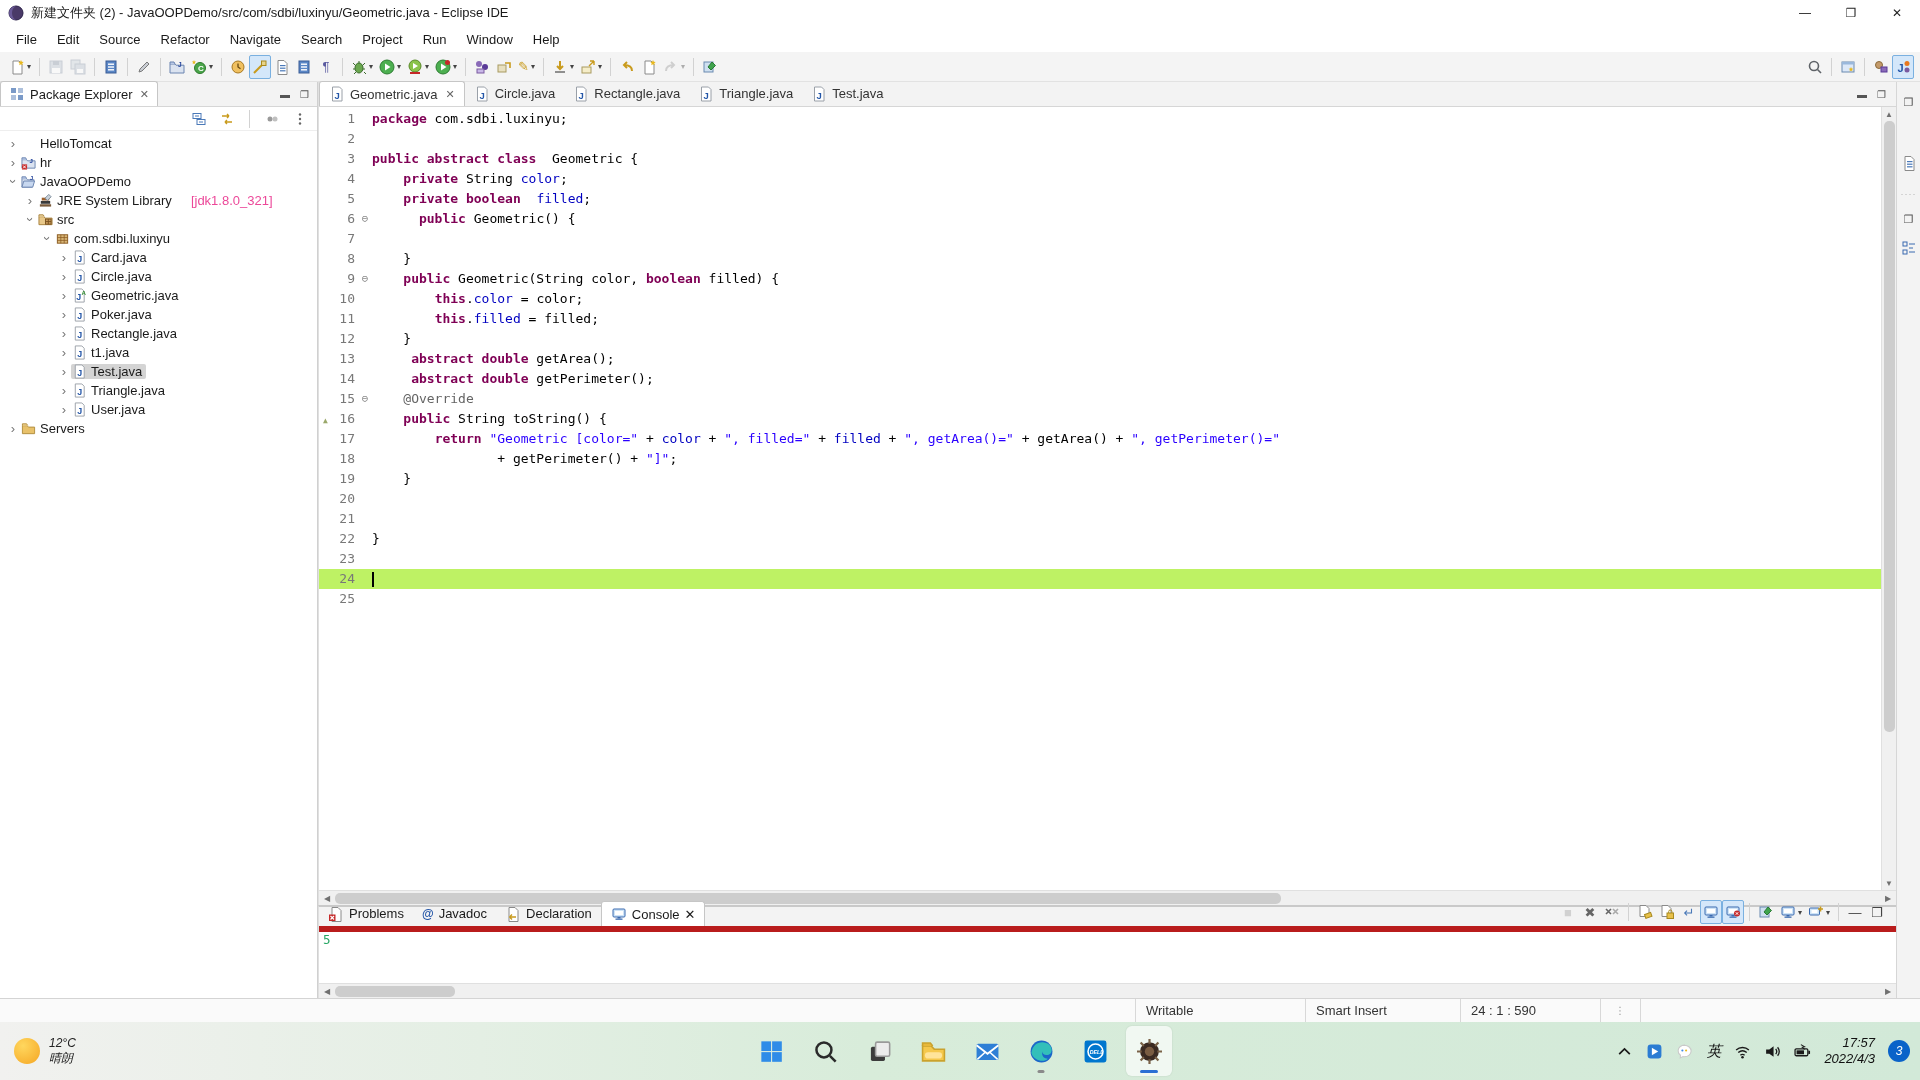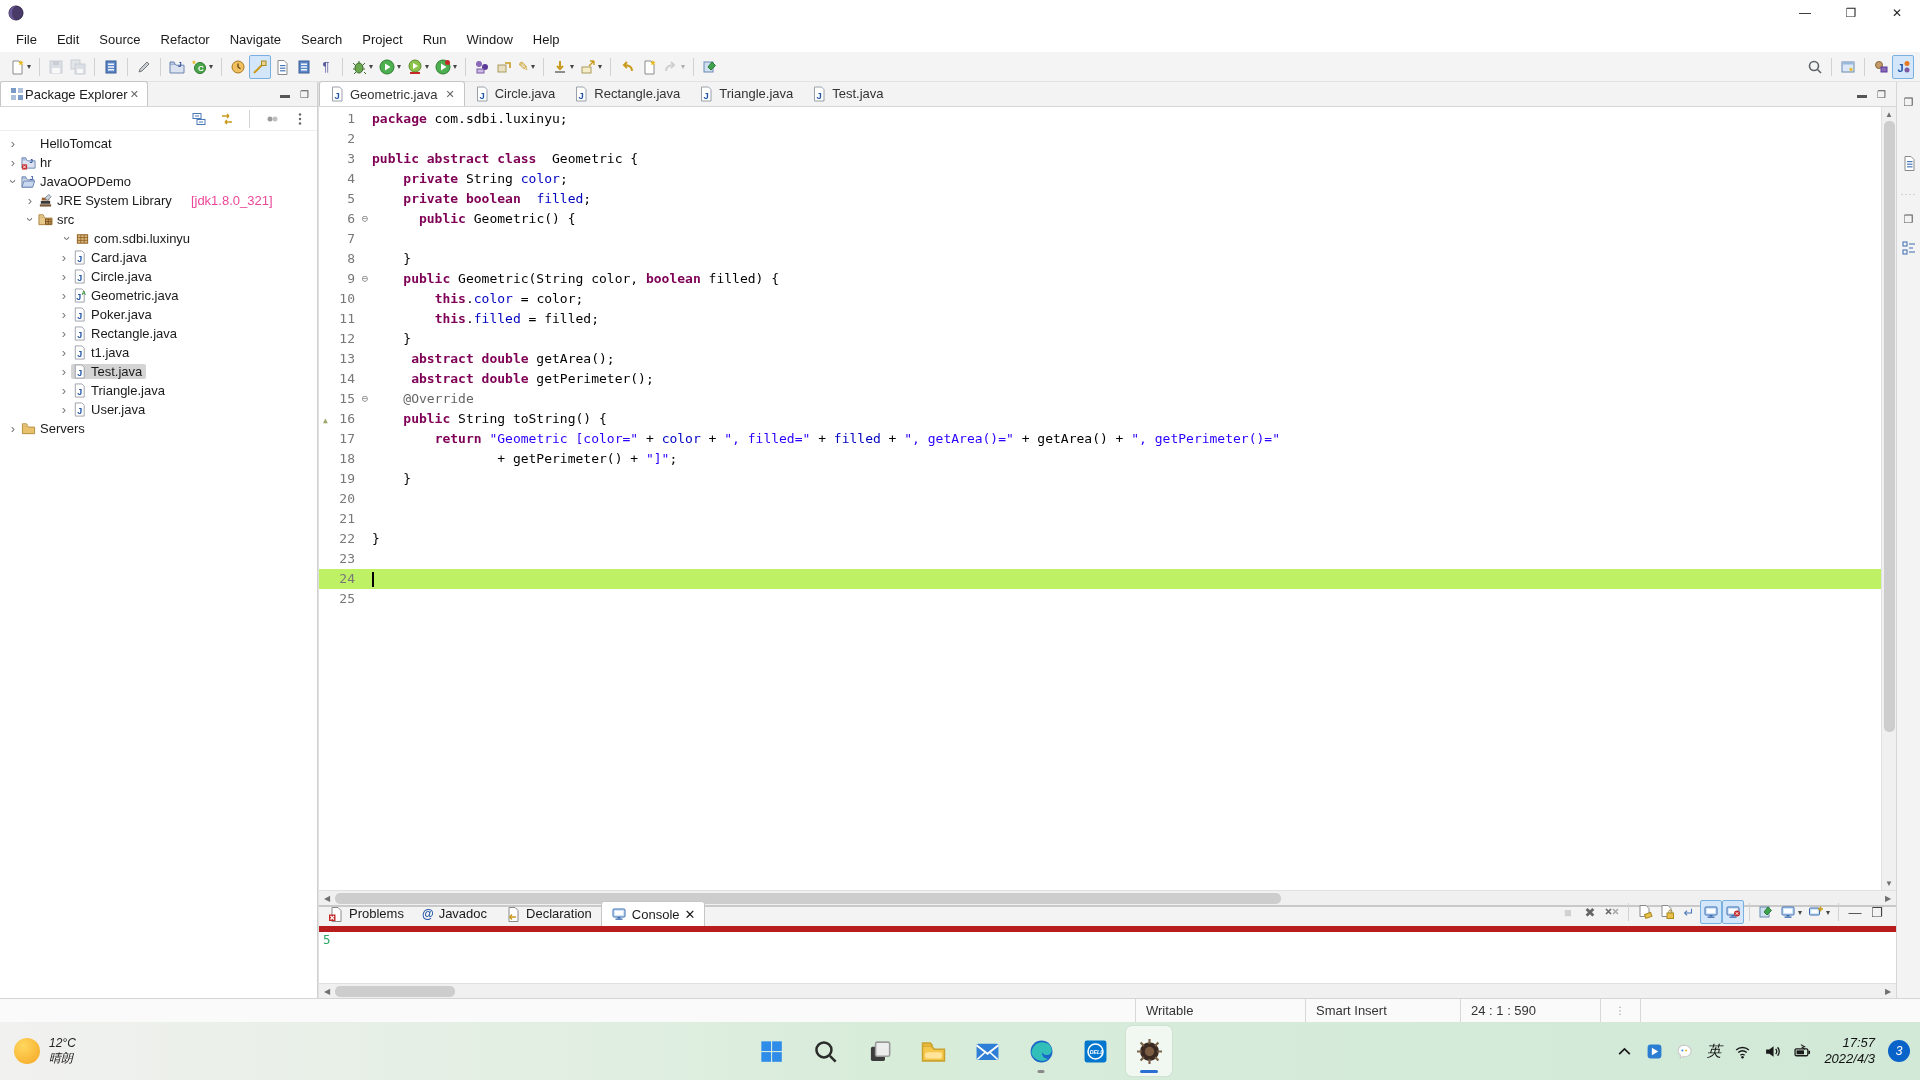--- a/index.html
+++ b/index.html
@@ -26,21 +26,21 @@
   .tbtn.dis { opacity:.4; }
   .tbtn .glyph { font-size:13px; line-height:1; }
   .tbtn .dd { font-size:8px; color:#444; margin-left:2px; }
   .tsep { width:1px; height:18px; background:#d2d2d2; margin:0 5px; }
 
   
   #main { height:916px; display:flex; }
   
   #explorer { width:318px; display:flex; flex-direction:column; background:#fff; border-right:1px solid #d0d0d0; }
   #exp-head { height:25px; display:flex; align-items:flex-end; background:#f3f3f3; border-bottom:1px solid #d6d6d6; }
-  .ptab { height:25px; display:flex; align-items:center; background:#fff; border:1px solid #c6c6c6; border-bottom:none; border-radius:3px 3px 0 0; padding:0 8px; font-size:13px; }
+  .ptab { height:25px; display:flex; align-items:center; gap:5px; background:#fff; border:1px solid #c6c6c6; border-bottom:none; border-radius:3px 3px 0 0; padding:0 8px; font-size:13px; }
   .ptab .x { color:#666; font-size:11px; margin-left:2px; }
   #exp-head .minmax { margin-left:auto; display:flex; gap:10px; padding:0 8px 6px 0; color:#555; font-size:10px; }
   #exp-tools { height:24px; display:flex; align-items:center; justify-content:flex-end; gap:6px; padding-right:6px; border-bottom:1px solid #eee; }
   #tree { flex:1; padding-top:3px; font-size:13px; overflow:hidden; }
   .trow { height:19px; display:flex; align-items:center; white-space:nowrap; }
   .arr { width:14px; color:#777; font-size:13px; text-align:center; display:inline-block; }
   .arr.open { transform:rotate(90deg); }
   .pick { display:inline-flex; align-items:center; gap:4px; padding:0 4px 0 1px; border-radius:2px; }
   .pick.sel { background:#d4d4d4; }
   .pick .ic { width:15px; height:15px; }
@@ -122,20 +122,21 @@
 <body>
 
 <div id="titlebar">
   <span class="ic">
       <svg viewBox="0 0 16 16">
         <circle cx="8" cy="8" r="7" fill="#4a3a68"></circle>
         <circle cx="8" cy="8" r="7" fill="none" stroke="#2a2048"></circle>
         <path d="M8 1a7 7 0 000 14c-2.6-1.2-4-3.8-4-7s1.4-5.8 4-7z" fill="#6a5a98"></path>
       </svg>
     </span>
+  <span class="ttl">新建文件夹 (2) - JavaOOPDemo/src/com/sdbi/luxinyu/Geometric.java - Eclipse IDE</span>
   <div id="wincontrols">
     <span class="wbtn">—</span>
     <span class="wbtn">❐</span>
     <span class="wbtn">✕</span>
   </div>
 </div>
 
 <div id="menubar">
     <span class="menu-item">File</span>
     <span class="menu-item">Edit</span>
@@ -529,21 +530,21 @@
               <svg viewBox="0 0 16 16">
                 <path d="M1 5h5l1.5 1.5H15V13.5H1z" fill="#e8c88a" stroke="#a8813e"></path>
                 <path d="M1 5V3h4.5L6.7 4.8" fill="#f0d8a0" stroke="#a8813e"></path>
                 <rect x="8" y="7.5" width="6" height="5.5" fill="#c89a5a" stroke="#7a5220"></rect>
                 <path d="M8 10.2h6M11 7.5v5.5" stroke="#7a5220"></path>
               </svg>
             </span>
             <span>src</span>
           </span>
         </div>
-        <div class="trow" style="padding-left: 60px;">
+        <div class="trow" style="padding-left: 40px;">
           <span class="arr open">›</span>
           <span class="pick">
             <span class="ic">
               <svg viewBox="0 0 16 16">
                 <rect x="2.5" y="4" width="11" height="9" fill="#d9b778" stroke="#8a5a20"></rect>
                 <path d="M2.5 7h11M2.5 10h11M6.2 4v9M9.8 4v9" stroke="#8a5a20" stroke-width=".8"></path>
               </svg>
             </span>
             <span>com.sdbi.luxinyu</span>
           </span>

